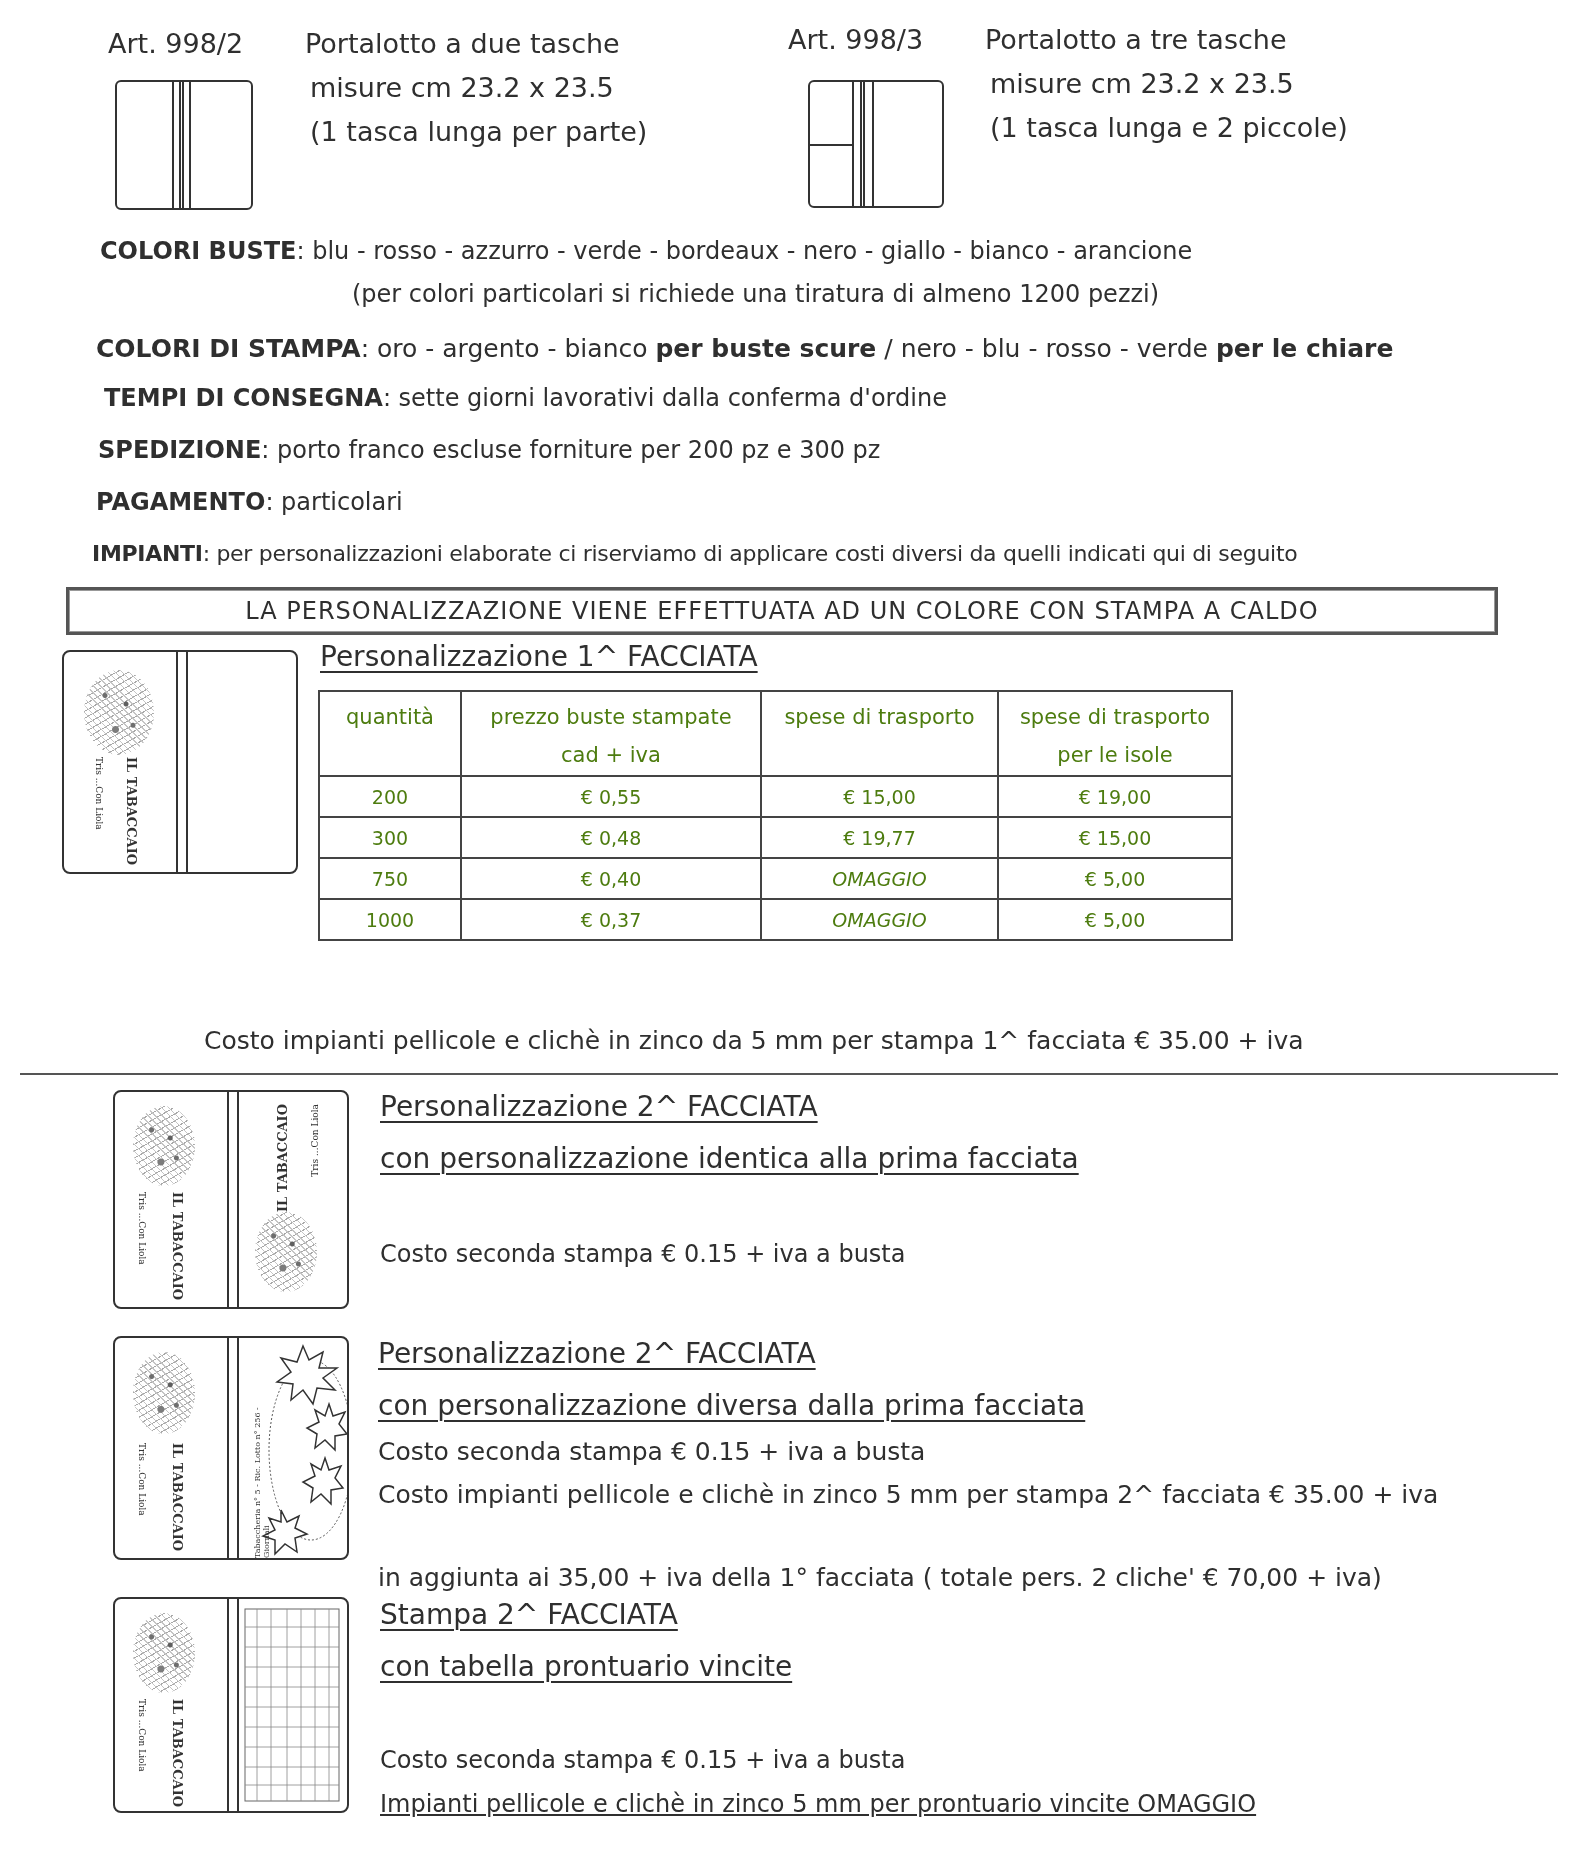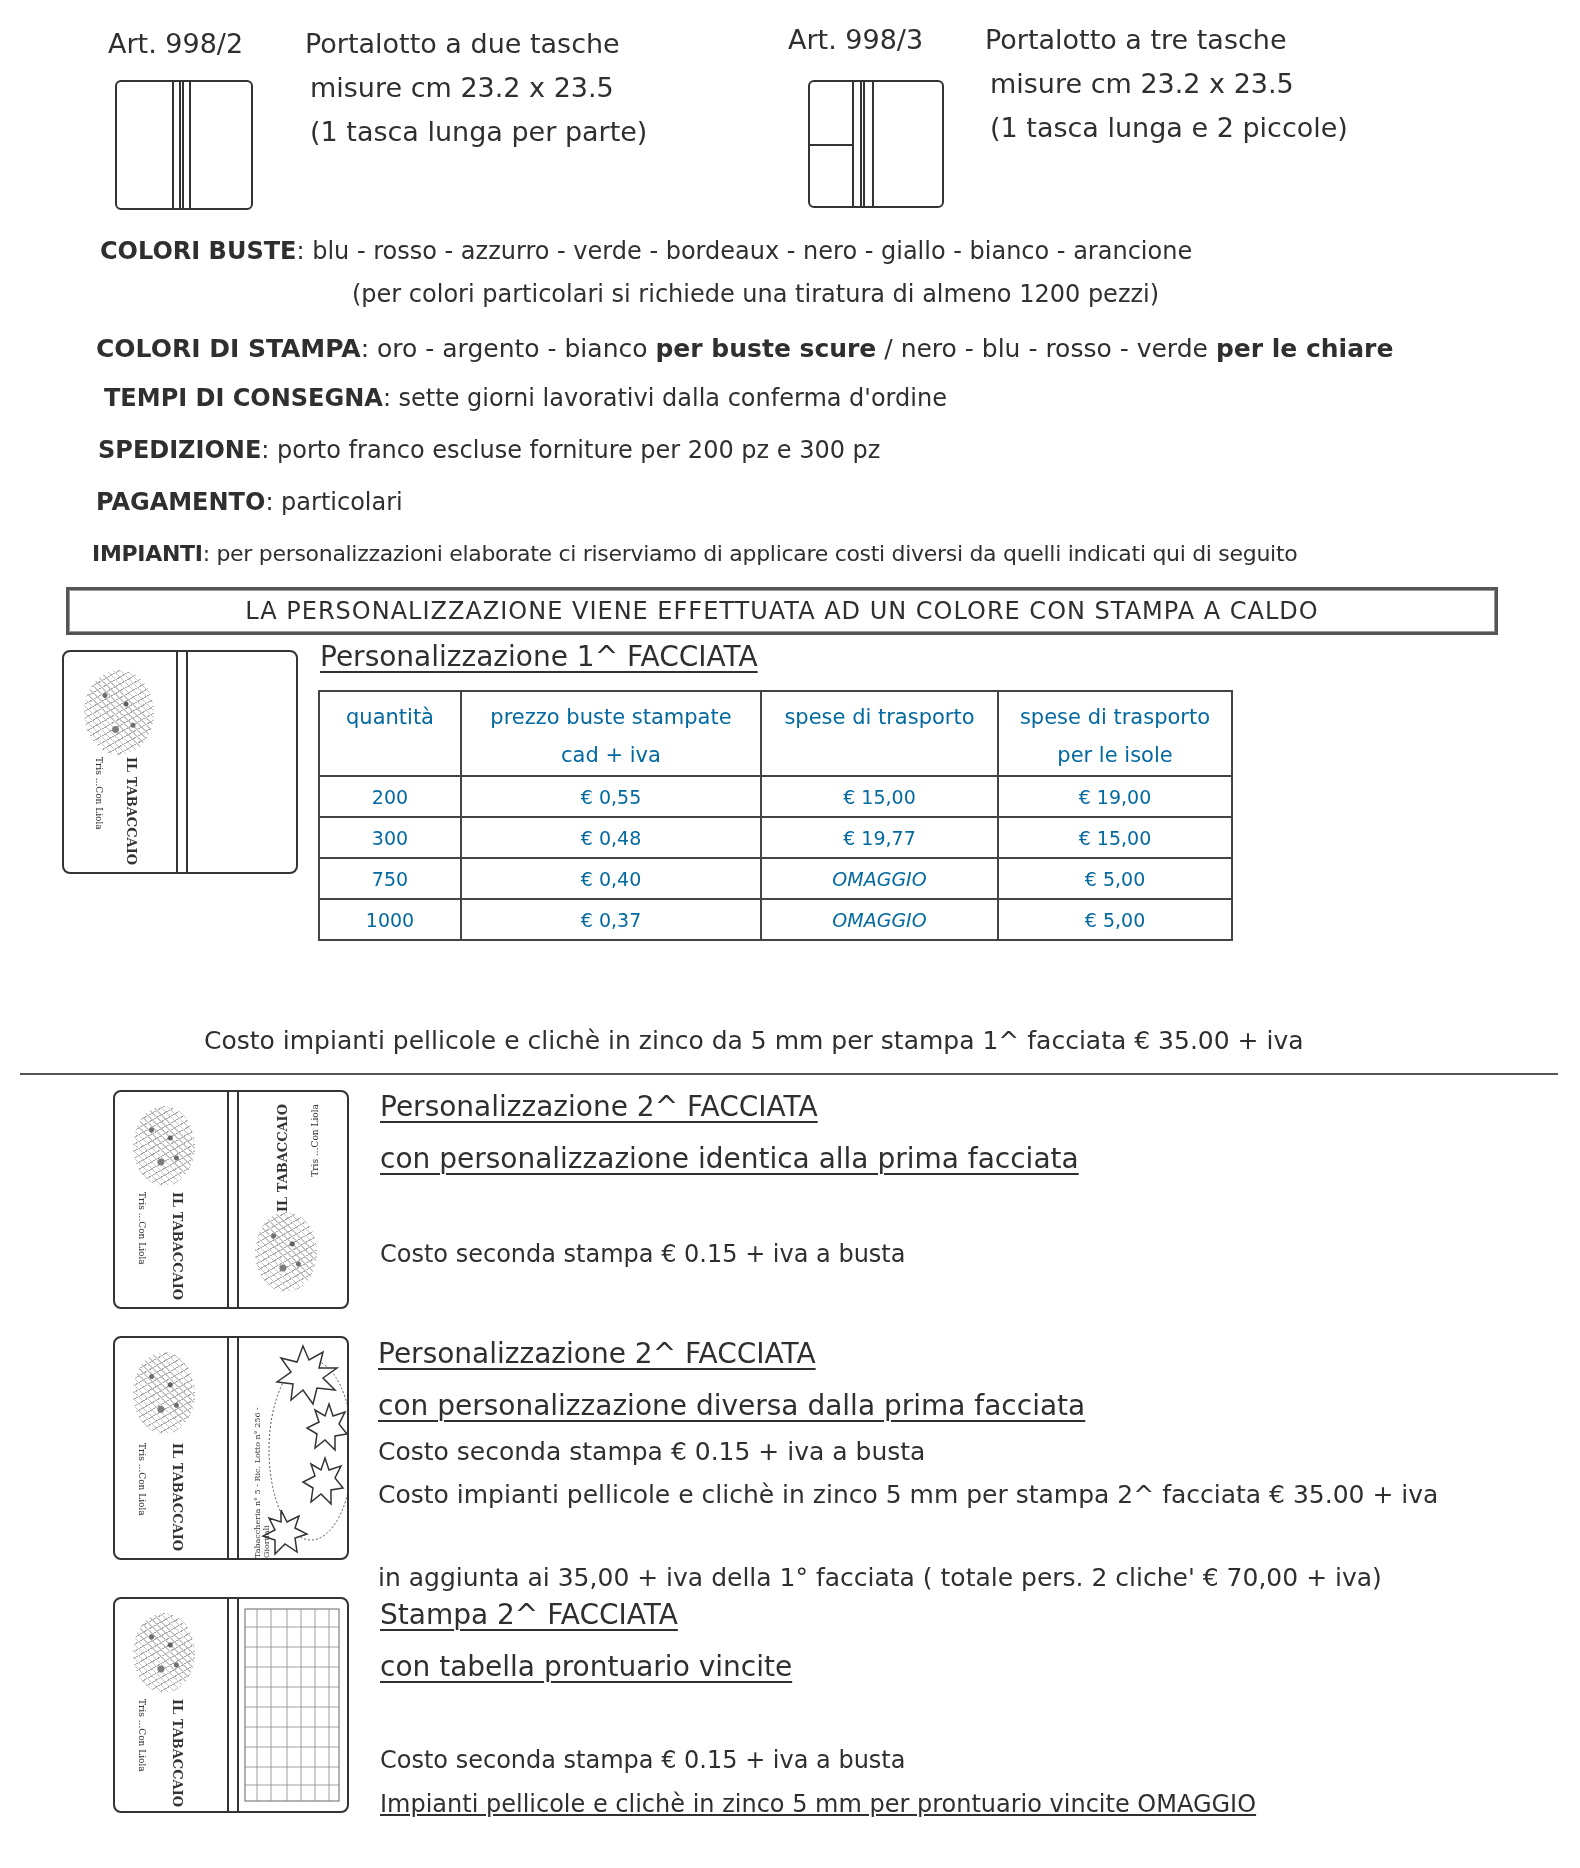--- a/index.html
+++ b/index.html
@@ -14,21 +14,21 @@
   .t22 { font-size:22px; }
   .b { font-weight:bold; }
   .u { text-decoration:underline; text-underline-offset:5px; text-decoration-thickness:2px; }
   .product-box { position:absolute; border:2px solid #333; border-radius:6px; background:#fff; }
   .vline { position:absolute; top:0; bottom:0; width:1.5px; background:#333; }
   .hline { position:absolute; left:0; height:1.5px; background:#333; }
   .banner { position:absolute; left:66px; top:587px; width:1432px; height:48px;
             border:3px solid #555; box-shadow: inset 0 0 0 1px #999; box-sizing:border-box;
             display:flex; align-items:center; justify-content:center; }
   table.price { position:absolute; left:318px; top:690px; border-collapse:collapse;
-                font-family:"DejaVu Sans", sans-serif; color:#0369a1;padding-left:16px; }
+                font-family:"DejaVu Sans", sans-serif; color:#4d7c0f;padding-left:16px; }
   table.price td, table.price th { border:2.5px solid #444; text-align:center; font-weight:normal; }
   table.price th { font-size:21px; height:74px; vertical-align:top; padding-top:6px; line-height:38px; }
   table.price td { font-size:19px; height:37px; }
   .c1 { width:138px; } .c2 { width:296px; } .c3 { width:233px; } .c4 { width:230px; }
   .italic { font-style:italic; }
   .hr { position:absolute; left:20px; top:1073px; width:1538px; height:2px; background:#555; }
   .env { position:absolute; border:2.5px solid #333; border-radius:8px; background:#fff; overflow:hidden; }
   .env .mid { position:absolute; top:0; bottom:0; width:8px; border-left:2px solid #333; border-right:2px solid #333; }
   .env .logo { position:absolute; font-family:"DejaVu Serif", serif; font-size:9px; color:#333;
                writing-mode:vertical-rl; }

